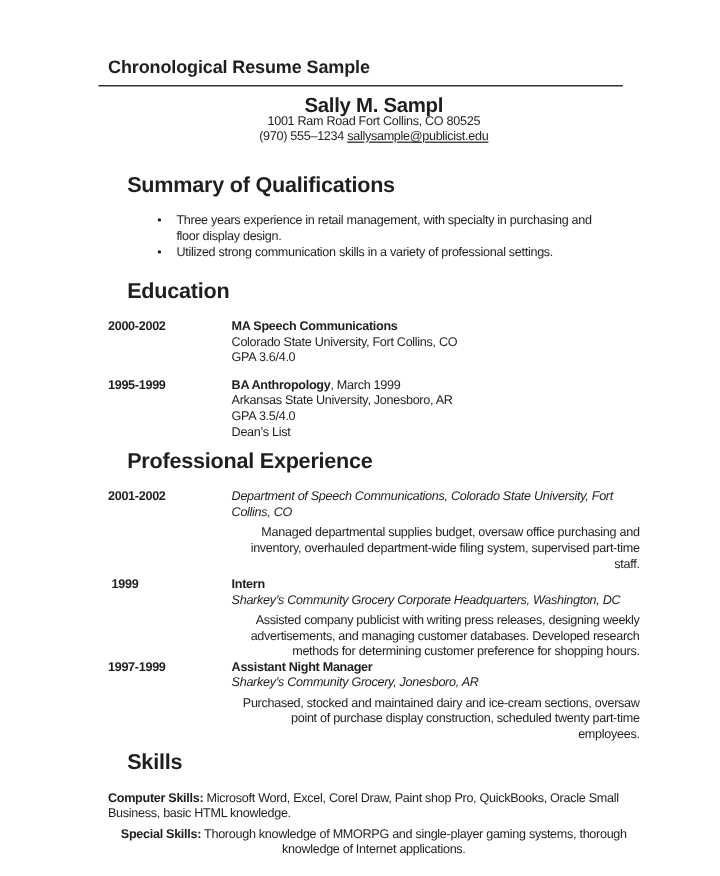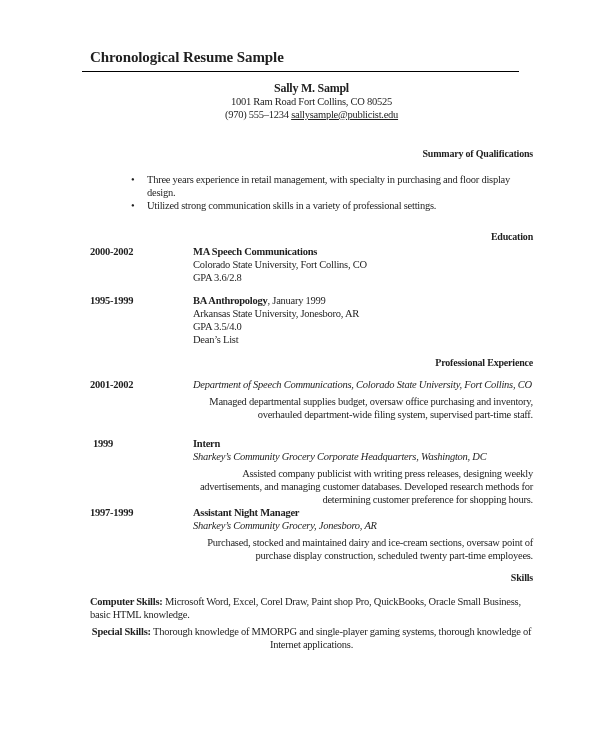--- a/index.html
+++ b/index.html
@@ -3,21 +3,21 @@
 <meta charset="utf-8">
 <style>
   html, body { margin: 0; padding: 0; background: #fff; }
   .page {
     position: relative;
     width: 600px;
     height: 730px;
     box-sizing: border-box;
     background: #ffffff;
     padding: 48px 67px 0 90px;
-    font-family: Liberation Serif, serif;
+    font-family: Liberation Sans, sans-serif;
     font-size: 10.5px;
     line-height: 13px;
     letter-spacing: -0.25px;
     color: #1f1f1f;
     overflow: hidden;
   }
   .bold { font-weight: bold; }
   .italic { font-style: italic; }
 
   h1.doc-title {
@@ -27,45 +27,45 @@
     font-weight: bold;
     letter-spacing: -0.1px;
   }
   .rule {
     border-bottom: 1.7px solid #000;
     margin: 5px 14px 0 -8px;
     height: 0;
   }
 
   .contact { text-align: center; margin-top: 9px; }
-  .contact-name { font-size: 12px; line-height: 14px; font-weight: bold; }
+  .contact-name { font-size: 17px; line-height: 14px; font-weight: bold; }
   .email { color: #1f1f1f; text-decoration: underline; cursor: pointer; }
 
   h2.section-heading {
-    margin: 0;
-    font-size: 10px;
+    margin: 16px;
+    font-size: 18px;
     line-height: 16px;
     font-weight: bold;
-    text-align: right;
+    text-align: left;
     letter-spacing: -0.2px;
   }
   #summary-heading    { margin-top: 25px; }
   #education-heading  { margin-top: 17px; }
   #experience-heading { margin-top: 9px; }
   #skills-heading     { margin-top: 8px; }
 
   ul.bullets { list-style: none; margin: 11px 0 0 0; padding: 0 20px 0 0; }
   li.bullet { position: relative; padding-left: 57px; }
   li.bullet::before { content: "\2022"; position: absolute; left: 41px; top: 0; }
 
   .row { display: flex; }
   .row-edu-1 { }
   .row-edu-2 { margin-top: 10px; }
   .row-exp-1 { margin-top: 7px; }
-  .row-exp-2 { margin-top: 16px; }
+  .row-exp-2 { margin-top: 4px; }
   .row-exp-3 { margin-top: 0px; }
   .dates { flex: none; width: 103px; font-weight: bold; }
   .dates.indent-sm { text-indent: 3px; }
   .details { flex: 1; min-width: 0; }
   p.desc { margin: 4px 0 0 0; text-align: right; }
 
   p.skill { margin: 0; }
   #skill-1 { margin-top: 9px; }
   #skill-2 { margin-top: 4px; text-align: center; }
 </style>
@@ -89,28 +89,28 @@
     <li class="bullet">Utilized strong communication skills in a variety of professional settings.</li>
   </ul>
 
   <h2 class="section-heading" id="education-heading">Education</h2>
 
   <div class="row row-edu-1">
     <div class="dates">2000-2002</div>
     <div class="details">
       <div><span class="bold">MA Speech Communications</span><span></span></div>
       <div>Colorado State University, Fort Collins, CO</div>
-      <div>GPA 3.6/2.8</div>
+      <div>GPA 3.6/4.0</div>
     </div>
   </div>
 
   <div class="row row-edu-2">
     <div class="dates">1995-1999</div>
     <div class="details">
-      <div><span class="bold">BA Anthropology</span><span>, January 1999</span></div>
+      <div><span class="bold">BA Anthropology</span><span>, March 1999</span></div>
       <div>Arkansas State University, Jonesboro, AR</div>
       <div>GPA 3.5/4.0</div>
       <div>Dean’s List</div>
     </div>
   </div>
 
   <h2 class="section-heading" id="experience-heading">Professional Experience</h2>
 
   <div class="row row-exp-1">
     <div class="dates">2001-2002</div>

